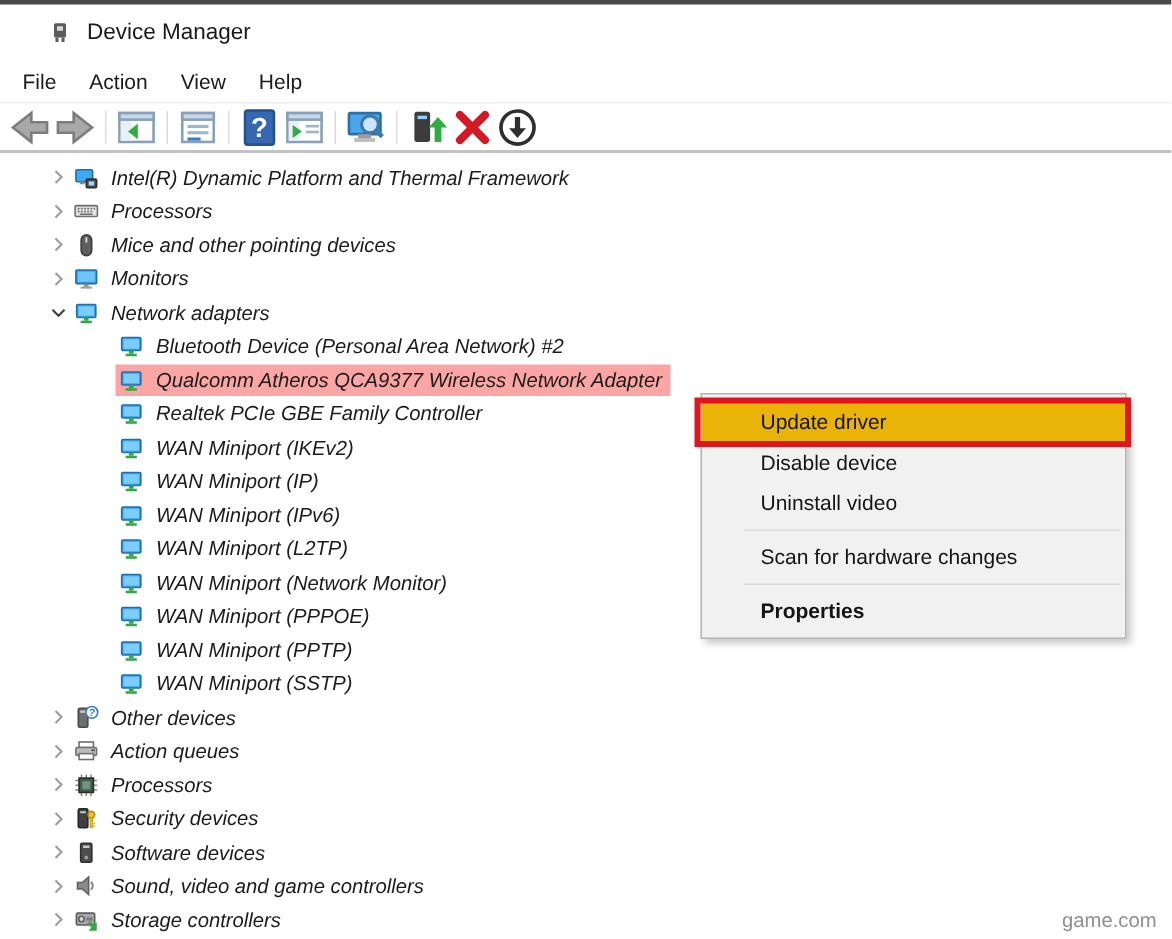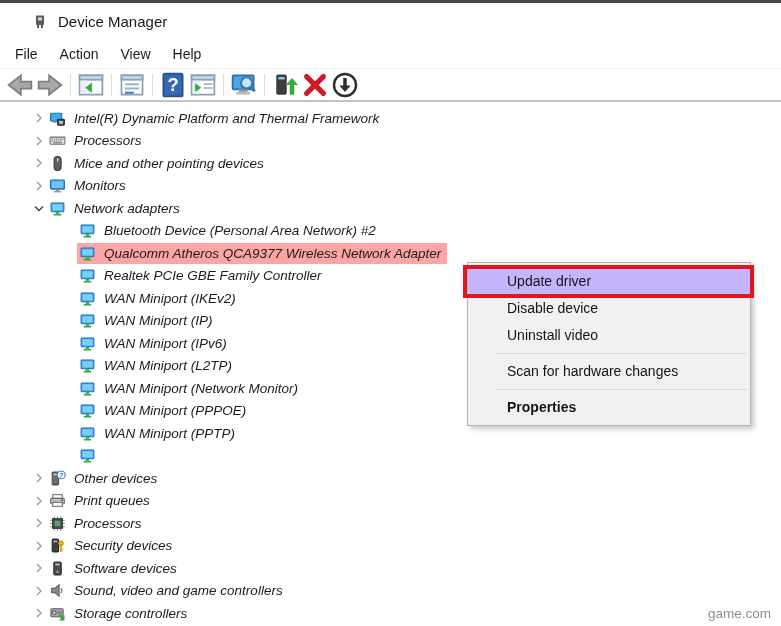--- a/index.html
+++ b/index.html
@@ -394,20 +394,21 @@
       <div class="tree-row">
         <span class="row-content lvl1">
           <span class="icon">
             <svg viewBox="0 0 16 16" xmlns="http://www.w3.org/2000/svg">
               <rect x="2" y="2.8" width="12" height="8.2" rx="0.8" fill="#3fa9f5" stroke="#1d6fae"></rect>
               <rect x="3.2" y="4" width="9.6" height="5.8" fill="#7ccdf8"></rect>
               <rect x="6.5" y="11" width="3" height="2" fill="#2fae3f"></rect>
               <rect x="4.5" y="13" width="7" height="1.6" fill="#36a546"></rect>
             </svg>
           </span>
+          <span>WAN Miniport (SSTP)</span>
         </span>
       </div>
       <div class="tree-row">
         <span class="chev"><svg viewBox="0 0 16 16" xmlns="http://www.w3.org/2000/svg">
             <polyline points="6,4 10,8 6,12" fill="none" stroke="#9b9b9b" stroke-width="1.4"></polyline>
           </svg></span>
         <span class="row-content">
           <span class="icon">
             <svg viewBox="0 0 16 16" xmlns="http://www.w3.org/2000/svg">
               <rect x="3" y="2" width="6" height="12" rx="1" fill="#6e6e6e" stroke="#4a4a4a"></rect>
@@ -425,21 +426,21 @@
           </svg></span>
         <span class="row-content">
           <span class="icon">
             <svg viewBox="0 0 16 16" xmlns="http://www.w3.org/2000/svg">
               <rect x="3.5" y="2.5" width="9" height="3.5" fill="#fff" stroke="#6f6f6f"></rect>
               <rect x="1.5" y="6" width="13" height="5" rx="1" fill="#bdbdbd" stroke="#6f6f6f"></rect>
               <rect x="3.5" y="9.8" width="9" height="3.7" fill="#fff" stroke="#6f6f6f"></rect>
               <rect x="11.3" y="7.2" width="2" height="1" fill="#3f3f3f"></rect>
             </svg>
           </span>
-          <span>Print queues</span>
+          <span>Action queues</span>
         </span>
       </div>
       <div class="tree-row">
         <span class="chev"><svg viewBox="0 0 16 16" xmlns="http://www.w3.org/2000/svg">
             <polyline points="6,4 10,8 6,12" fill="none" stroke="#9b9b9b" stroke-width="1.4"></polyline>
           </svg></span>
         <span class="row-content">
           <span class="icon">
             <svg viewBox="0 0 16 16" xmlns="http://www.w3.org/2000/svg">
               <g stroke="#8a8a8a" stroke-width="1">
@@ -522,21 +523,21 @@
               <rect x="8" y="6.2" width="4" height="2" fill="#7c7c7c"></rect>
               <polygon points="9.3,14.6 14.6,14.6 14.6,9.3 12.9,11 10.4,8.5 8.8,10.1 11.3,12.6" fill="#2fae3f"></polygon>
             </svg>
           </span>
           <span>Storage controllers</span>
         </span>
       </div>
     </div>
 
   <div class="context-menu" id="context-menu">
-      <div class="ctx-item" style="background: #c4b5fd;"><div class="red-box" style="border-color: rgb(224, 21, 29);"></div>Update driver</div>
+      <div class="ctx-item" style="background: #eab308;"><div class="red-box" style="border-color: rgb(224, 21, 29);"></div>Update driver</div>
       <div class="ctx-item">Disable device</div>
       <div class="ctx-item">Uninstall video</div>
       <div class="ctx-sep"></div>
       <div class="ctx-item">Scan for hardware changes</div>
       <div class="ctx-sep"></div>
       <div class="ctx-item bold">Properties</div>
     </div>
 
   <div class="watermark">game.com</div>
 </div>

